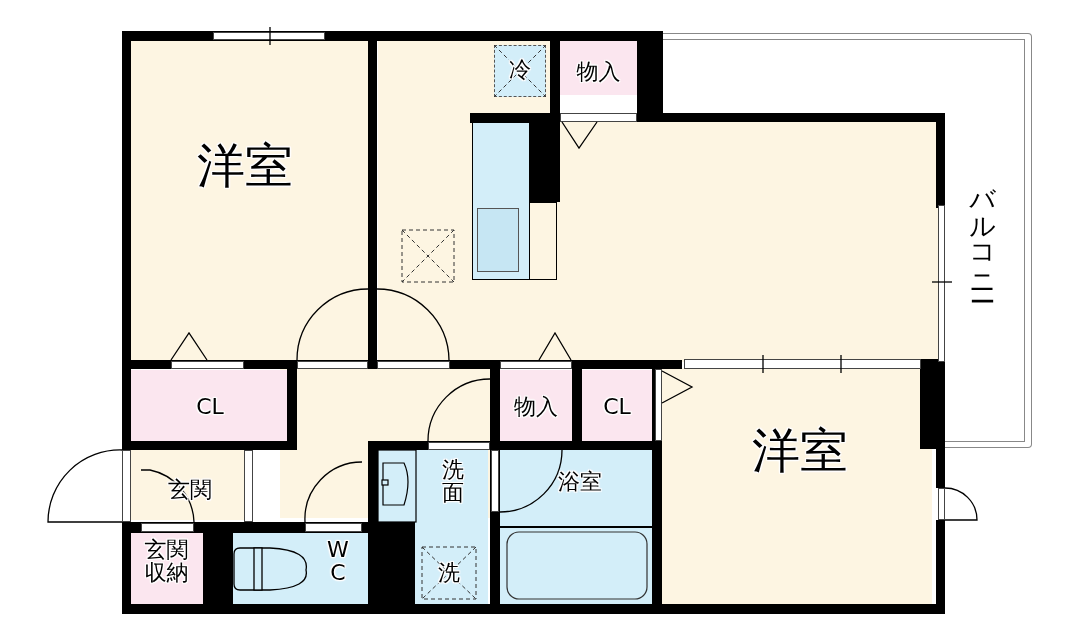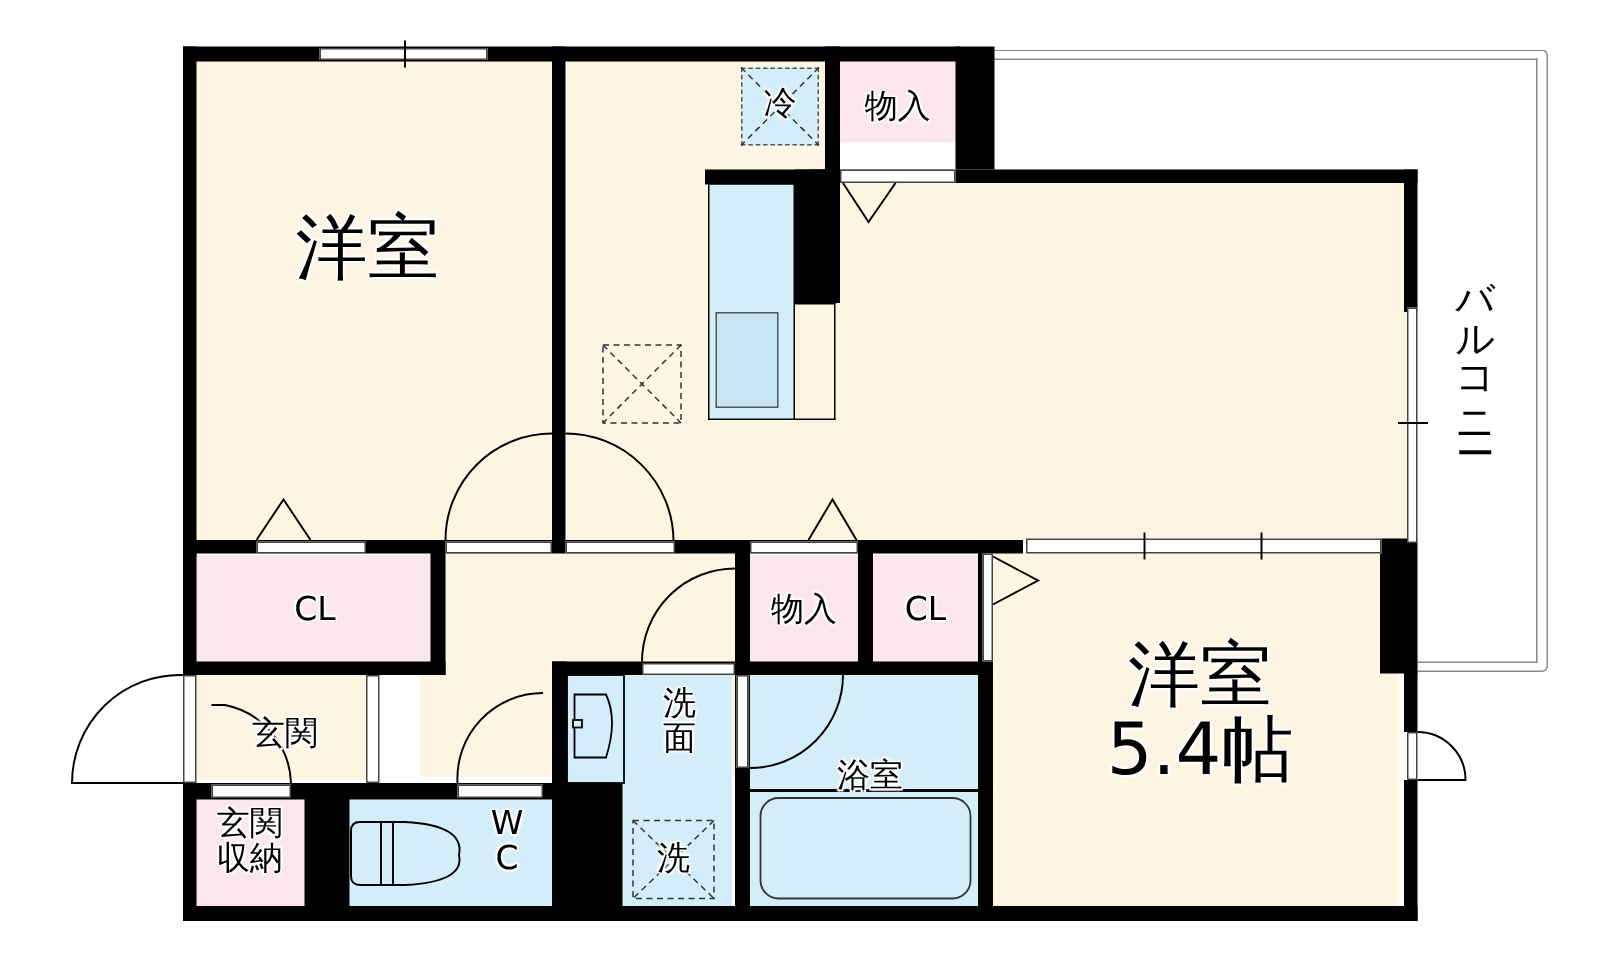--- a/index.html
+++ b/index.html
@@ -141,35 +141,34 @@
   <rect x="507" y="532" width="140" height="67" rx="12" ry="12" fill="#d3eef9" stroke="#333" stroke-width="1.2"></rect>
 </svg>
 
 <div class="label big" style="left:150px;top:140px;width:190px;">
   <div>洋室</div>
 </div>
 <div class="label big" style="left:640px;top:180px;width:200px;">
 </div>
 <div class="label big" style="left:700px;top:425px;width:200px;">
   <div>洋室</div>
-  <div>5.4帖</div>
 </div>
 <div class="label" style="left:968px;top:170px;width:30px;font-size:26px;writing-mode:vertical-rl;line-height:30px;">バルコニー</div>
 <div class="label mid" style="left:150px;top:395px;width:120px;">CL</div>
 <div class="label mid" style="left:582px;top:395px;width:70px;">CL</div>
 <div class="label mid" style="left:560px;top:60px;width:77px;">物入</div>
 <div class="label mid" style="left:500px;top:395px;width:72px;">物入</div>
 <div class="label mid" style="left:145px;top:478px;width:90px;">玄関</div>
 <div class="label mid" style="left:130px;top:538px;width:73px;">
   <div>玄関</div>
   <div>収納</div>
 </div>
 <div class="label mid" style="left:318px;top:538px;width:40px;">
   <div>W</div>
   <div>C</div>
 </div>
 <div class="label mid" style="left:433px;top:458px;width:40px;">
   <div>洗</div>
   <div>面</div>
 </div>
-<div class="label mid" style="left:530px;top:506px;width:100px;">浴室</div>
+<div class="label mid" style="left:530px;top:470px;width:100px;">浴室</div>
 <div class="label mid" style="left:494px;top:58px;width:52px;">冷</div>
 <div class="label mid" style="left:422px;top:561px;width:54px;">洗</div>
 
 </body></html>

